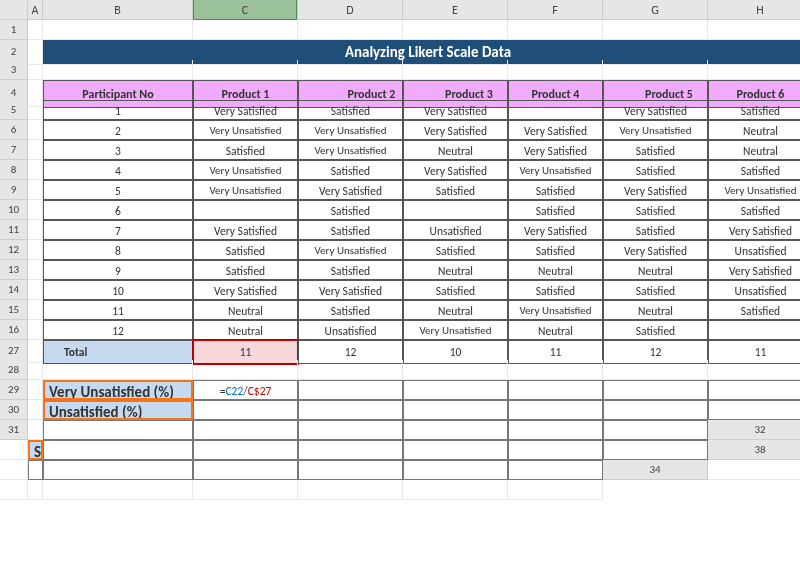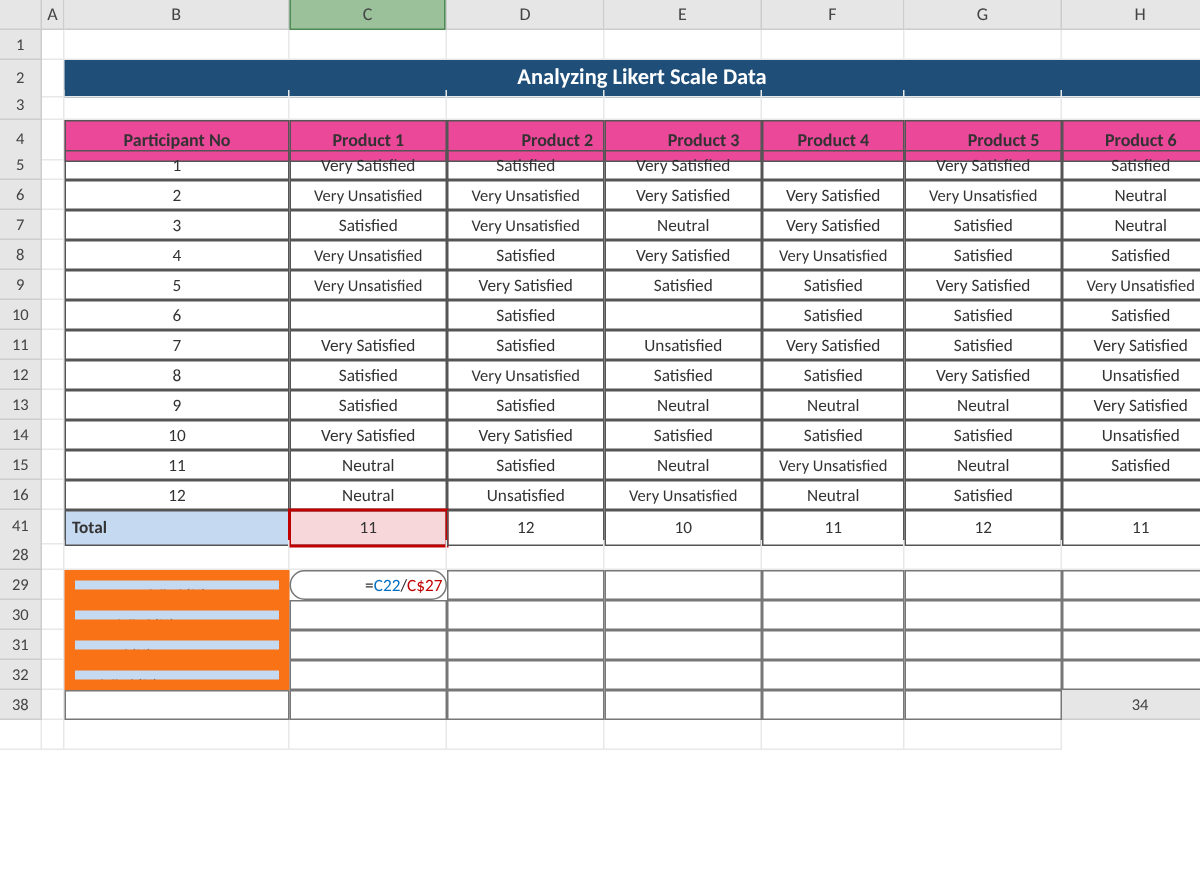--- a/index.html
+++ b/index.html
@@ -51,59 +51,58 @@
     grid-column: 3 / 10;
     background: #1f4e79;
     color: #fff;
     font-weight: bold;
     font-size: 15px;
     text-align: center;
     line-height: 24px;
     border-bottom: 1px solid #e8e8e8;
   }
   .th {
-    background: #ec4899;
+    background: #f0abfc;
     font-weight: bold;
     border: 1.2px solid #555;
     font-size: 12px;
   }
   .td {
     border: 1px solid #555;
   }
   .total-lbl {
     background: #c5d9f1;
     font-weight: bold;
     border: 1.2px solid #555;
     text-align: left;
-    padding-left: 4px;
+    padding-left: 20px;
   }
   .total-v {
     border: 1.2px solid #555;
   }
   .total-hi {
     background: #f8d7da;
     outline: 2px solid #c00000;
     outline-offset: -1px;
   }
   .pct-lbl {
     background: #c5d9f1;
     font-weight: bold;
-    border: 7px solid #f97316;
+    border: 2px solid #f97316;
     text-align: left;
     padding-left: 4px;
-    font-size: 10px;
+    font-size: 15px;
   }
   .pct-td {
     border: 1px solid #777;
   }
   .formula-cell {
-    text-align: right;
+    text-align: center;
     padding-left: 2px;
     font-size: 11.5px;
-    border-radius: 10px;
   }
   .formula-cell .eq { color: #333; }
   .formula-cell .ref1 { color: #0070c0; }
   .formula-cell .ref2 { color: #c00000; }
   .sel-col {
     display: flex; align-items:center; justify-content:center;
   }
   .sel-col-inner {
     background: #9bc19b;
     width: 100%; height: 100%;
@@ -258,21 +257,21 @@
     <div class="cell td">Satisfied</div>
     <div class="row-hdr">16</div>
     <div class="cell"></div>
     <div class="cell td">12</div>
     <div class="cell td">Neutral</div>
     <div class="cell td">Unsatisfied</div>
     <div class="cell td tiny">Very Unsatisfied</div>
     <div class="cell td">Neutral</div>
     <div class="cell td">Satisfied</div>
     <div class="cell td"></div>
-    <div class="row-hdr" style="height: 22px; line-height: 22px;">41</div>
+    <div class="row-hdr" style="height: 22px; line-height: 22px;">27</div>
     <div class="cell" style="height: 22px; line-height: 22px;"></div>
     <div class="cell total-lbl" style="height: 22px; line-height: 22px;">Total</div>
     <div class="cell total-v total-hi" style="height: 22px; line-height: 22px;">11</div>
     <div class="cell total-v" style="height: 22px; line-height: 22px;">12</div>
     <div class="cell total-v" style="height: 22px; line-height: 22px;">10</div>
     <div class="cell total-v" style="height: 22px; line-height: 22px;">11</div>
     <div class="cell total-v" style="height: 22px; line-height: 22px;">12</div>
     <div class="cell total-v" style="height: 22px; line-height: 22px;">11</div>
     <div class="row-hdr">28</div>
     <div class="cell"></div>
@@ -296,21 +295,20 @@
     <div class="cell"></div>
     <div class="cell pct-lbl">Unsatisfied (%)</div>
     <div class="cell pct-td"></div>
     <div class="cell pct-td"></div>
     <div class="cell pct-td"></div>
     <div class="cell pct-td"></div>
     <div class="cell pct-td"></div>
     <div class="cell pct-td"></div>
     <div class="row-hdr">31</div>
     <div class="cell"></div>
-    <div class="cell pct-lbl">Neutral (%)</div>
     <div class="cell pct-td"></div>
     <div class="cell pct-td"></div>
     <div class="cell pct-td"></div>
     <div class="cell pct-td"></div>
     <div class="cell pct-td"></div>
     <div class="cell pct-td"></div>
     <div class="row-hdr">32</div>
     <div class="cell"></div>
     <div class="cell pct-lbl">Satisfied (%)</div>
     <div class="cell pct-td"></div>

